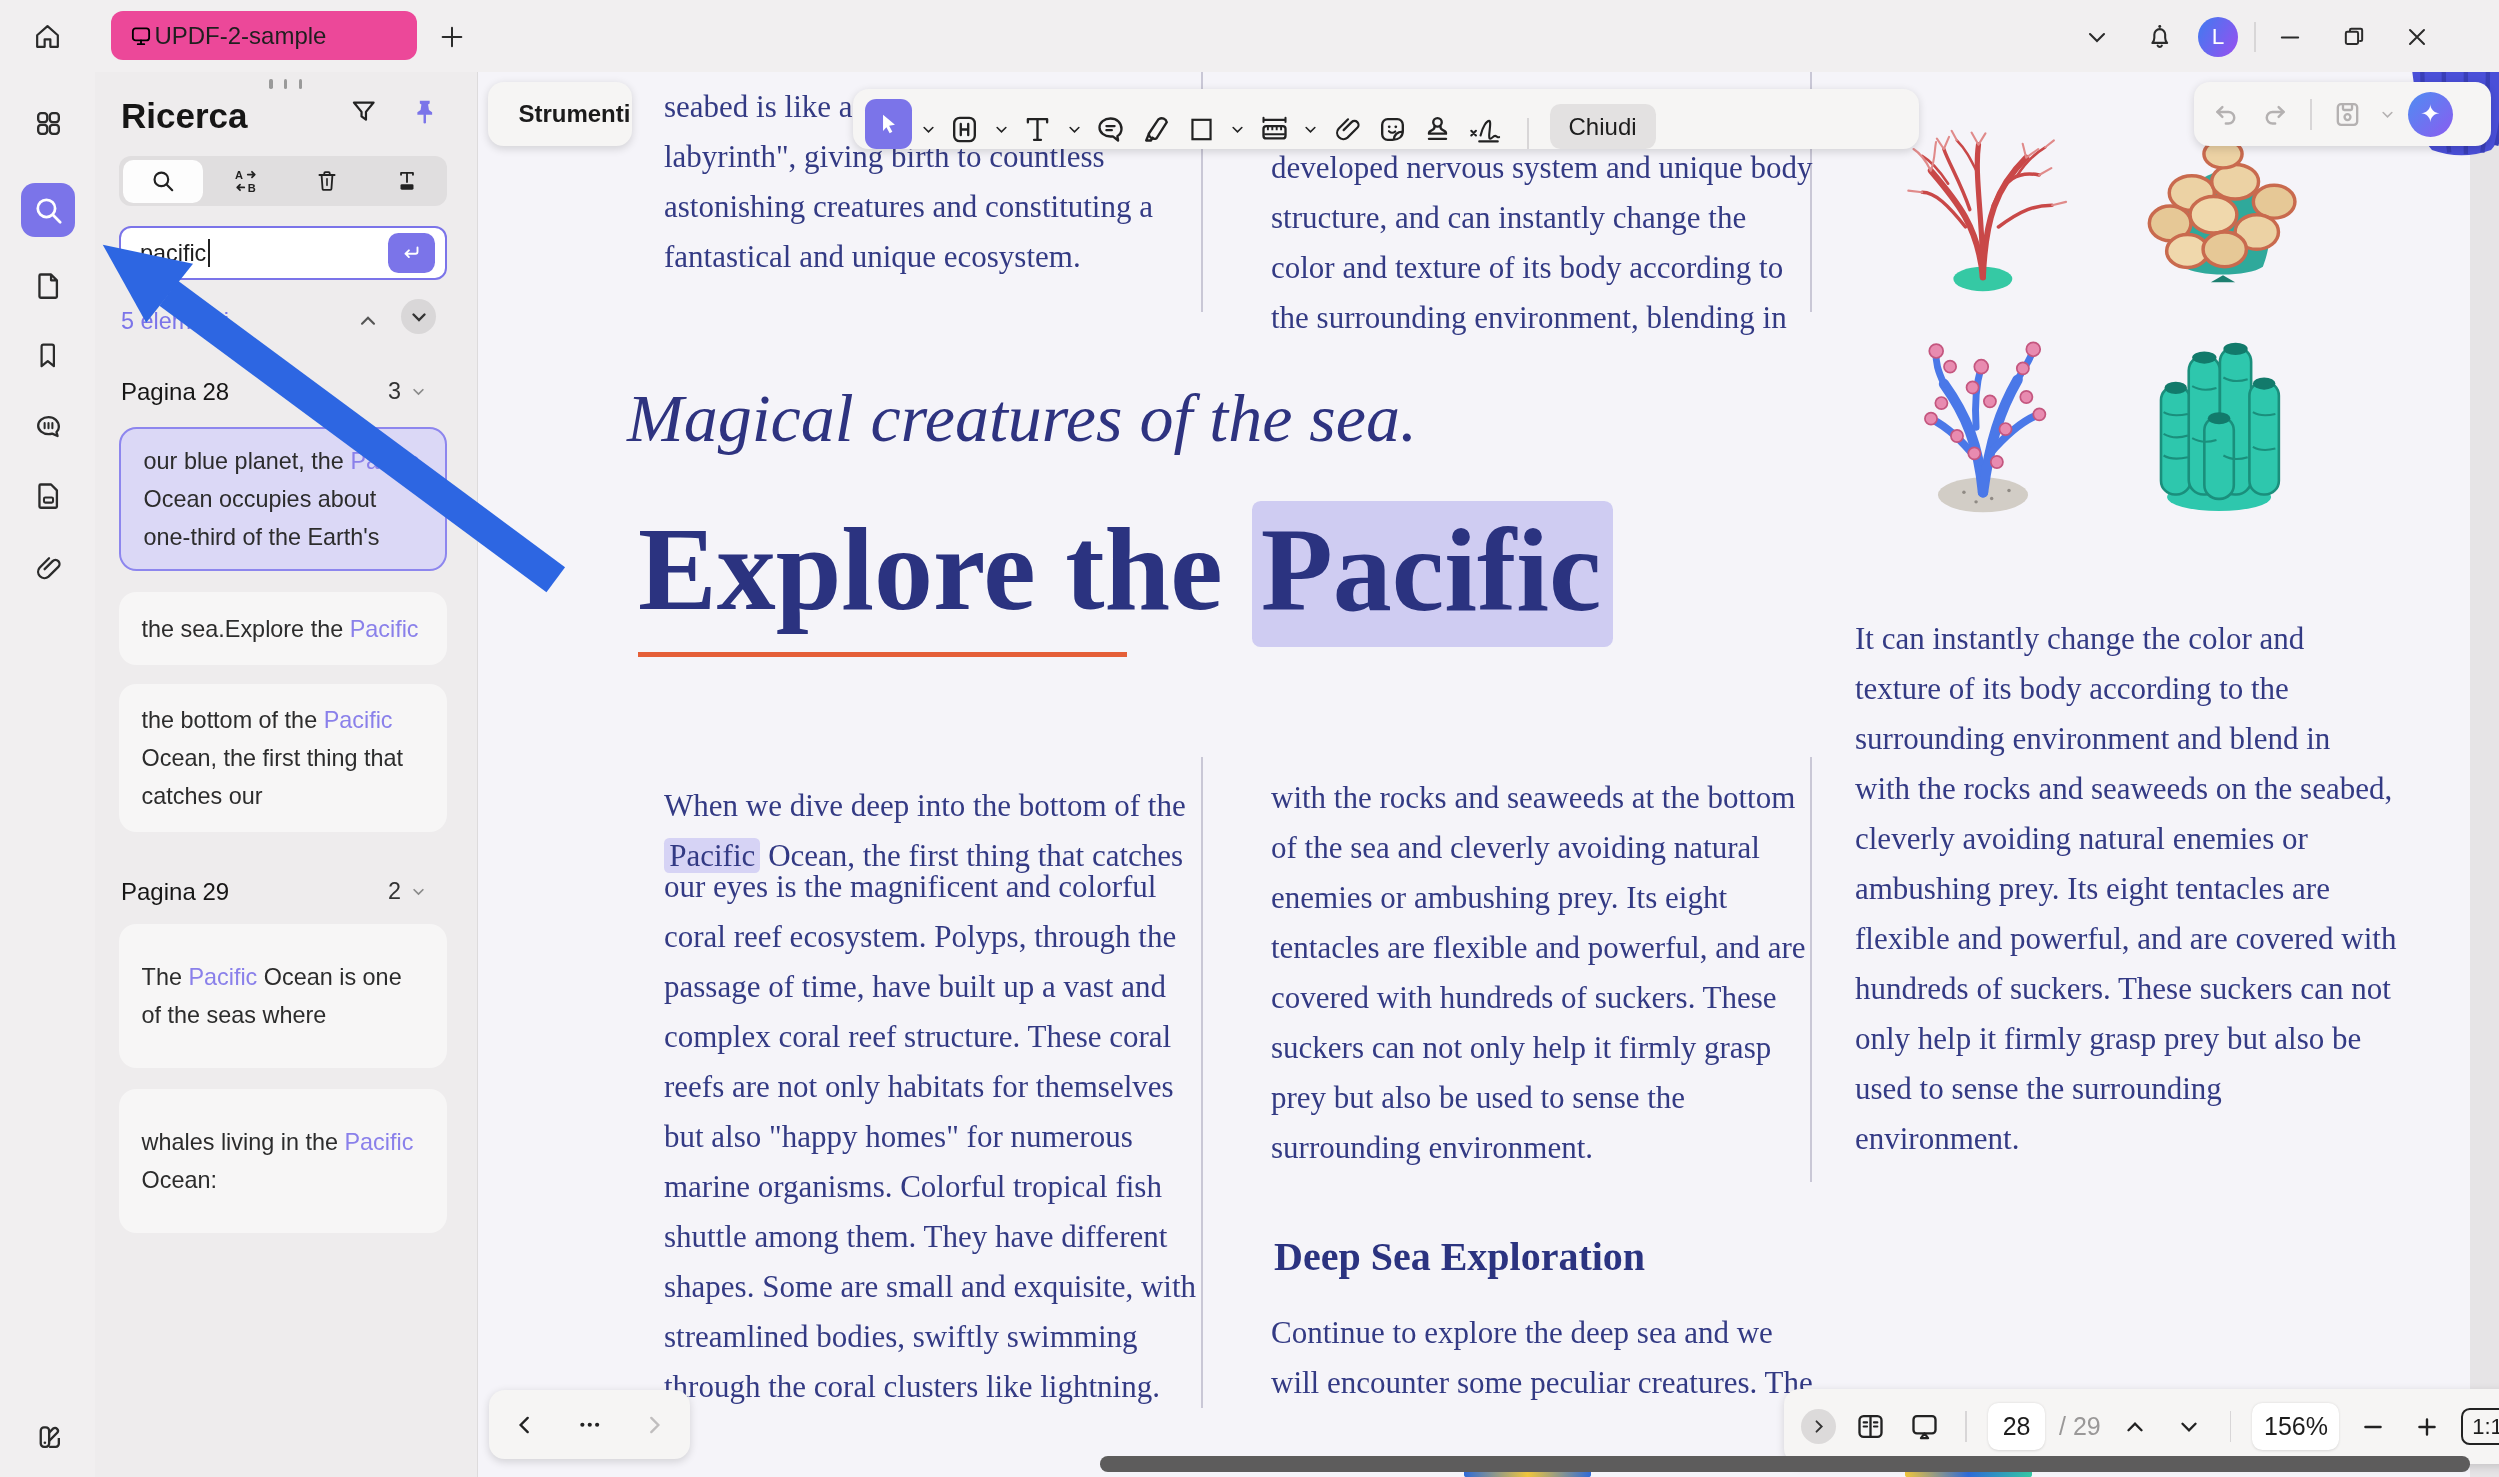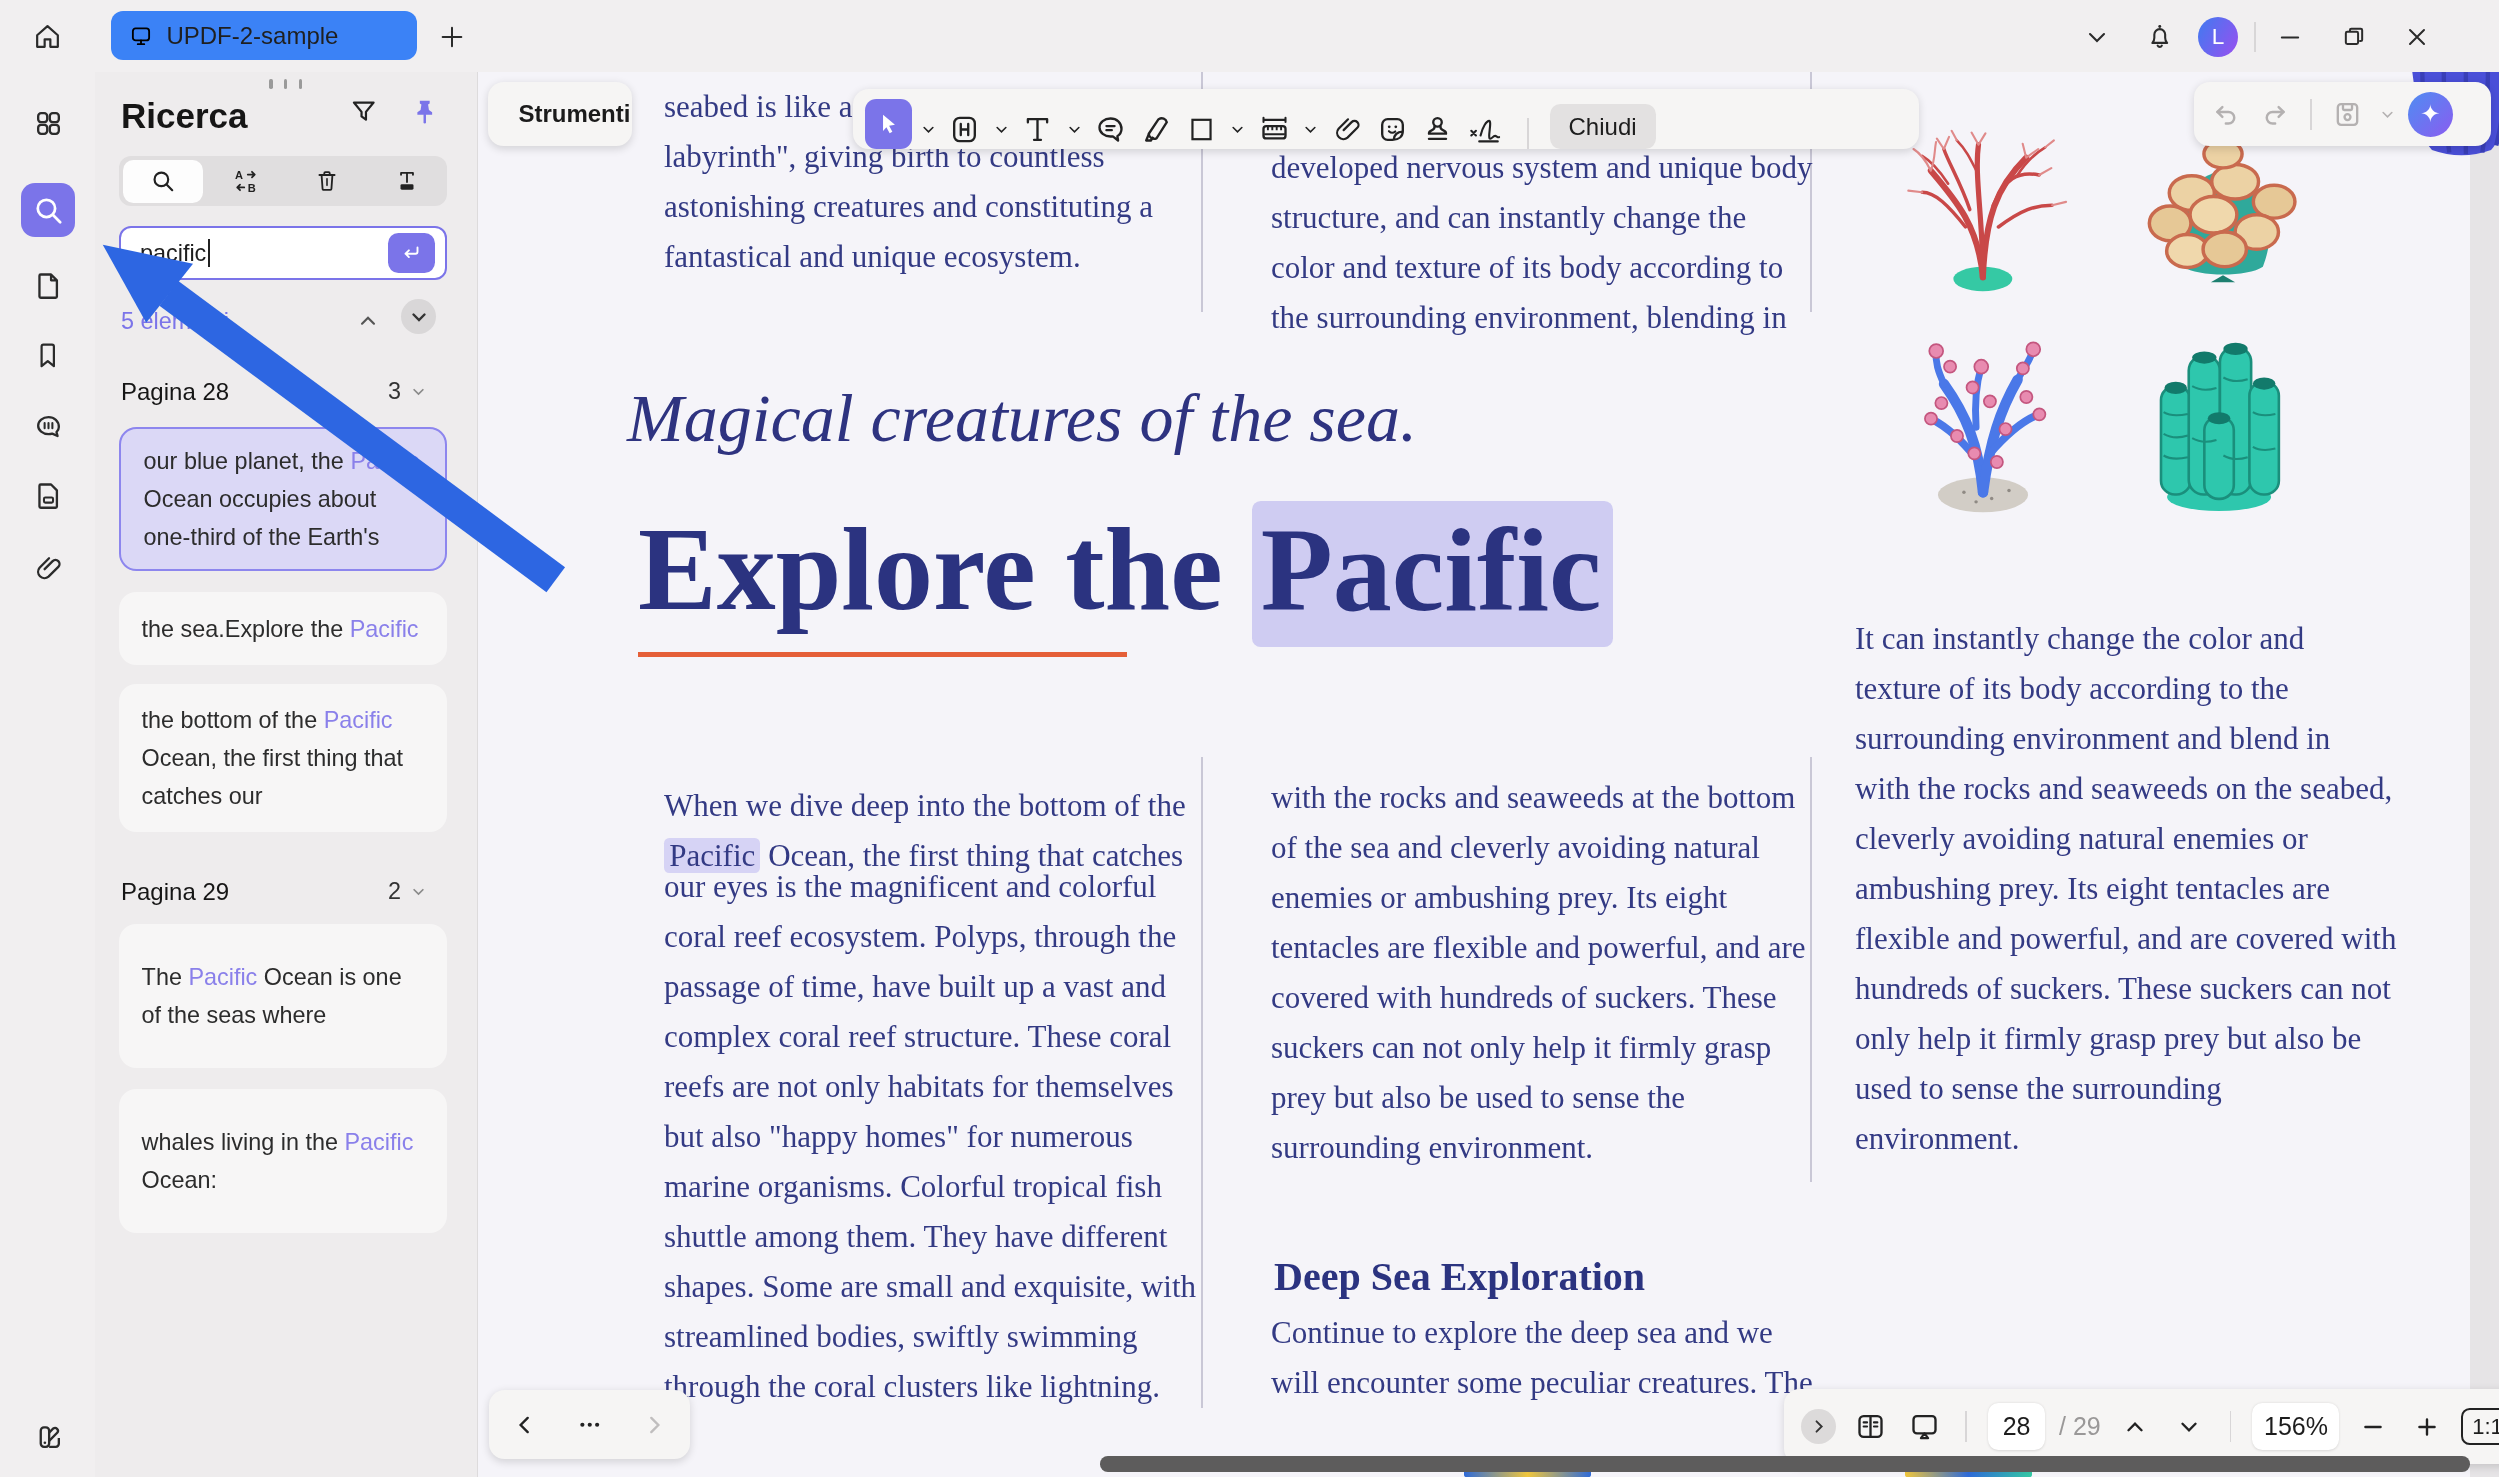--- a/index.html
+++ b/index.html
@@ -20,22 +20,22 @@
             font-style:italic; font-size:68px; color:#2e3380; white-space:nowrap; }
   .bigtitle { position:absolute; left:638px; top:555px; font-family:"Liberation Serif", serif;
               font-weight:bold; font-size:118px; color:#2b3380; white-space:nowrap; line-height:174px;}
   .bigtitle .hl-big { background:#cfccf2; border-radius:8.7px; padding:3.5px 12px 12px 8.7px; }
   .orange-line { position:absolute; left:638px; top:724px; width:489px; height:5.2px; background:#e55f38; }
   .dheading { position:absolute; font-family:"Liberation Serif", serif; font-weight:bold;
               font-size:40px; color:#2b3380; white-space:nowrap; }
 
   
   .titlebar { position:absolute; left:0; top:0; width:2500px; height:72px; background:#f1eff0; z-index:30; }
-  .tab { position:absolute; left:111px; top:11.3px; width:306px; height:49px; background:#3b82f6;
-         border-radius:12px; display:flex; align-items:center; gap:12px; padding:0 17.4px; }
+  .tab { position:absolute; left:111px; top:11.3px; width:306px; height:49px; background:#ec4899;
+         border-radius:12px; display:flex; align-items:center; padding:0 17.4px; }
   .tab-title { font-size:24px; color:#1f1f1f; }
   .tbtn { position:absolute; top:15.6px; width:42px; height:42px; display:flex; align-items:center;
           justify-content:center; color:#2b2b2b; }
   .avatar { position:absolute; left:2198px; top:16.5px; width:40px; height:40px; border-radius:50%;
             background:linear-gradient(120deg,#3f7bf0,#9a4ff0); color:#fff; font-size:22.6px;
             display:flex; align-items:center; justify-content:center; }
   .tb-sep { position:absolute; left:2254px; top:22px; width:1.7px; height:29.5px; background:#d8d6d7; }
 
   
   .rail { position:absolute; left:0; top:72px; width:95px; height:1405px; background:#f1eff0; z-index:20; }
@@ -174,21 +174,21 @@
     <div class="dcol" style="left:793px; top:773px;">
         <div class="dline">with the rocks and seaweeds at the bottom</div>
         <div class="dline">of the sea and cleverly avoiding natural</div>
         <div class="dline">enemies or ambushing prey. Its eight</div>
         <div class="dline">tentacles are flexible and powerful, and are</div>
         <div class="dline">covered with hundreds of suckers. These</div>
         <div class="dline">suckers can not only help it firmly grasp</div>
         <div class="dline">prey but also be used to sense the</div>
         <div class="dline">surrounding environment.</div>
       </div>
-    <div class="dheading" style="left:796px; top:1233px;margin-top:20px;">Deep Sea Exploration</div>
+    <div class="dheading" style="left:796px; top:1233px;">Deep Sea Exploration</div>
     <div class="dcol" style="left:793px; top:1308px;">
         <div class="dline">Continue to explore the deep sea and we</div>
         <div class="dline">will encounter some peculiar creatures. The</div>
       </div>
 
     <div class="dcol" style="left:1377px; top:614px;">
         <div class="dline">It can instantly change the color and</div>
         <div class="dline">texture of its body according to the</div>
         <div class="dline">surrounding environment and blend in</div>
         <div class="dline">with the rocks and seaweeds on the seabed,</div>

